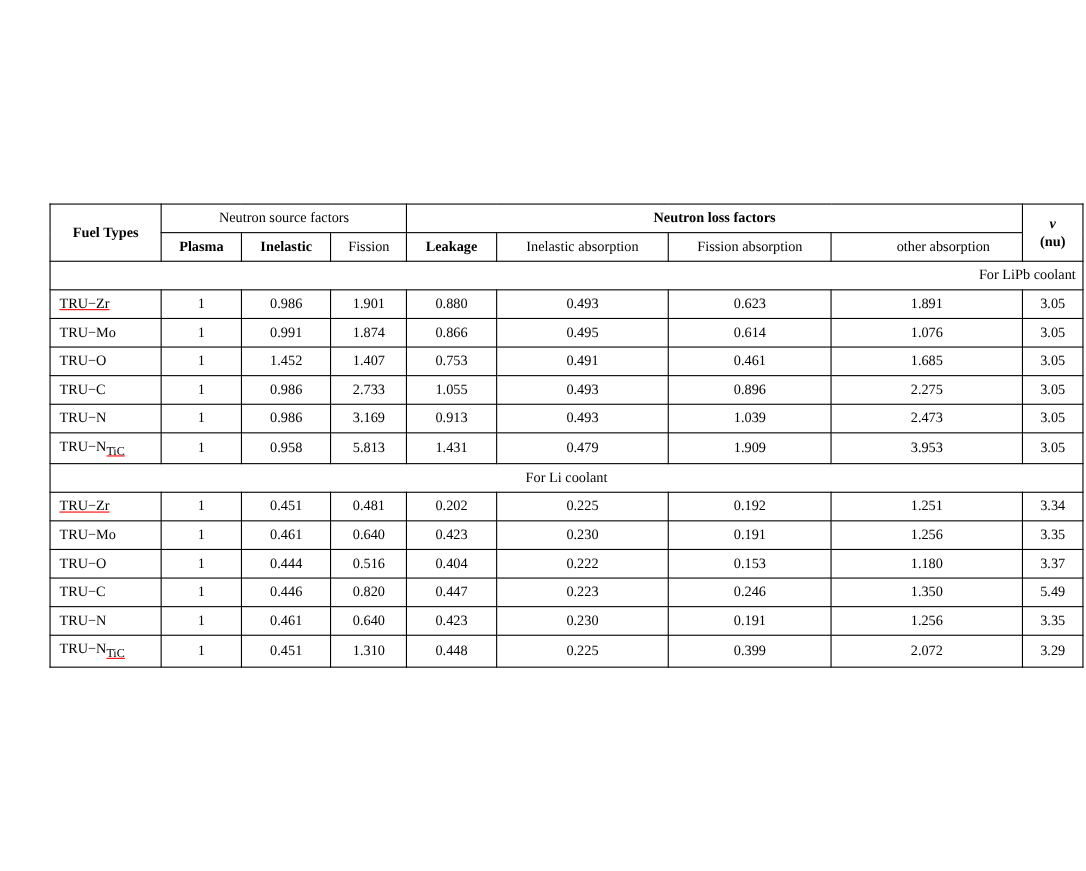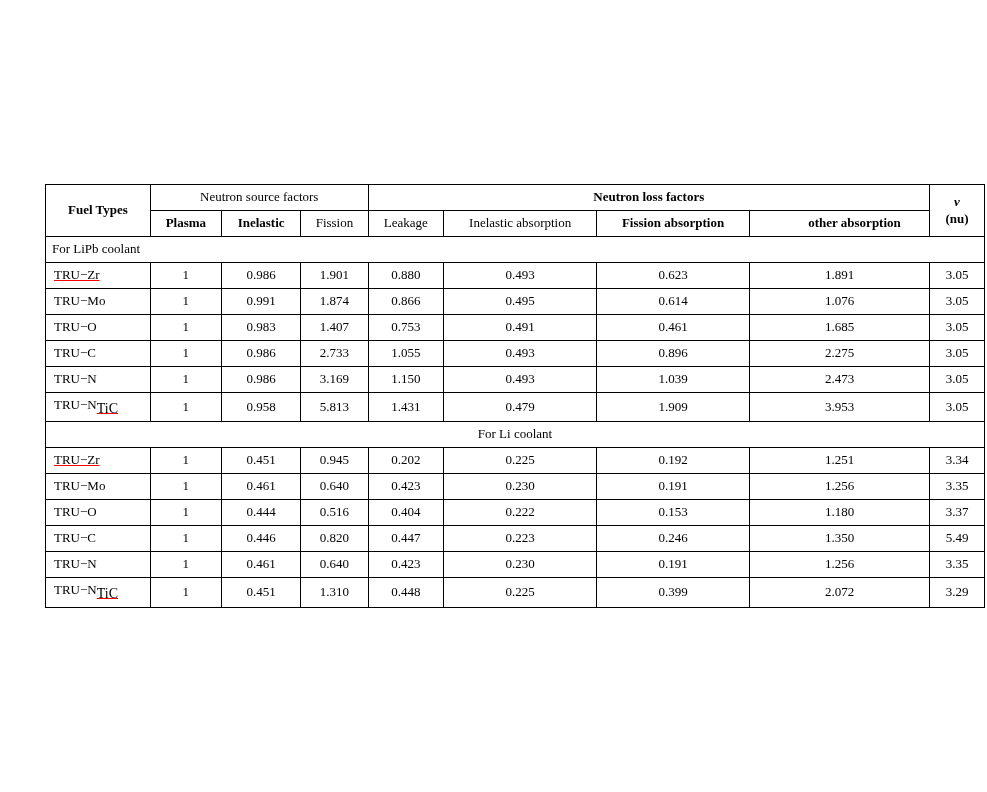--- a/index.html
+++ b/index.html
@@ -24,49 +24,49 @@
     th, td {
       border: 1px solid #000;
       text-align: center;
       padding: 4px 6px;
       vertical-align: middle;
       line-height: 1.3;
     }
     .nu-col {
       width: 55px;
     }
-    sub { font-size: 14px; }
+    sub { font-size: 11px; }
   </style>
 </head>
 <body>
 
 <div class="table-wrapper">
   <table>
     <thead>
 
       <tr>
         <th rowspan="3" style="vertical-align:middle;">Fuel Types</th>
         <th colspan="3" style="font-weight:normal;">Neutron source factors</th>
         <th colspan="4" style="font-weight:bold;">Neutron loss factors</th>
         <th rowspan="3" class="nu-col" style="font-style:italic; vertical-align:middle;">ν<br><span style="font-style:normal;">(nu)</span></th>
       </tr>
 
       <tr>
         <th style="font-weight:bold;">Plasma</th>
         <th style="font-weight:bold;">Inelastic</th>
         <th style="font-weight:normal;">Fission</th>
-        <th style="font-weight:normal;">Leakage</th>
+        <th style="font-weight:bold;">Leakage</th>
         <th style="font-weight:normal;">Inelastic absorption</th>
-        <th style="font-weight:bold;">Fission absorption</th>
-        <th style="font-weight:bold;padding-left:36px;">other absorption</th>
+        <th style="font-weight:normal;">Fission absorption</th>
+        <th style="font-weight:normal;padding-left:36px;">other absorption</th>
       </tr>
     </thead>
     <tbody id="table-body">
         <tr>
-          <td colspan="9" style="text-align: left;">For LiPb coolant</td>
+          <td colspan="9" style="text-align: right;">For LiPb coolant</td>
         </tr>
         <tr>
           <td style="text-align: left; padding-left: 8px;"><span style="text-decoration:underline;text-decoration-color:red;">TRU−Zr</span></td>
           <td>1</td>
           <td>0.986</td>
           <td>1.901</td>
           <td>0.880</td>
           <td>0.493</td>
           <td>0.623</td>
           <td>1.891</td>
@@ -79,21 +79,21 @@
           <td>1.874</td>
           <td>0.866</td>
           <td>0.495</td>
           <td>0.614</td>
           <td>1.076</td>
           <td>3.05</td>
         </tr>
         <tr>
           <td style="text-align: left; padding-left: 8px;">TRU−O</td>
           <td>1</td>
-          <td>0.983</td>
+          <td>1.452</td>
           <td>1.407</td>
           <td>0.753</td>
           <td>0.491</td>
           <td>0.461</td>
           <td>1.685</td>
           <td>3.05</td>
         </tr>
         <tr>
           <td style="text-align: left; padding-left: 8px;">TRU−C</td>
           <td>1</td>
@@ -103,21 +103,21 @@
           <td>0.493</td>
           <td>0.896</td>
           <td>2.275</td>
           <td>3.05</td>
         </tr>
         <tr>
           <td style="text-align: left; padding-left: 8px;">TRU−N</td>
           <td>1</td>
           <td>0.986</td>
           <td>3.169</td>
-          <td>1.150</td>
+          <td>0.913</td>
           <td>0.493</td>
           <td>1.039</td>
           <td>2.473</td>
           <td>3.05</td>
         </tr>
         <tr>
           <td style="text-align: left; padding-left: 8px;">TRU−N<sub style="text-decoration:underline;text-decoration-color:red;">TiC</sub></td>
           <td>1</td>
           <td>0.958</td>
           <td>5.813</td>
@@ -127,21 +127,21 @@
           <td>3.953</td>
           <td>3.05</td>
         </tr>
         <tr>
           <td colspan="9" style="">For Li coolant</td>
         </tr>
         <tr>
           <td style="text-align: left; padding-left: 8px;"><span style="text-decoration:underline;text-decoration-color:red;">TRU−Zr</span></td>
           <td>1</td>
           <td>0.451</td>
-          <td>0.945</td>
+          <td>0.481</td>
           <td>0.202</td>
           <td>0.225</td>
           <td>0.192</td>
           <td>1.251</td>
           <td>3.34</td>
         </tr>
         <tr>
           <td style="text-align: left; padding-left: 8px;">TRU−Mo</td>
           <td>1</td>
           <td>0.461</td>

